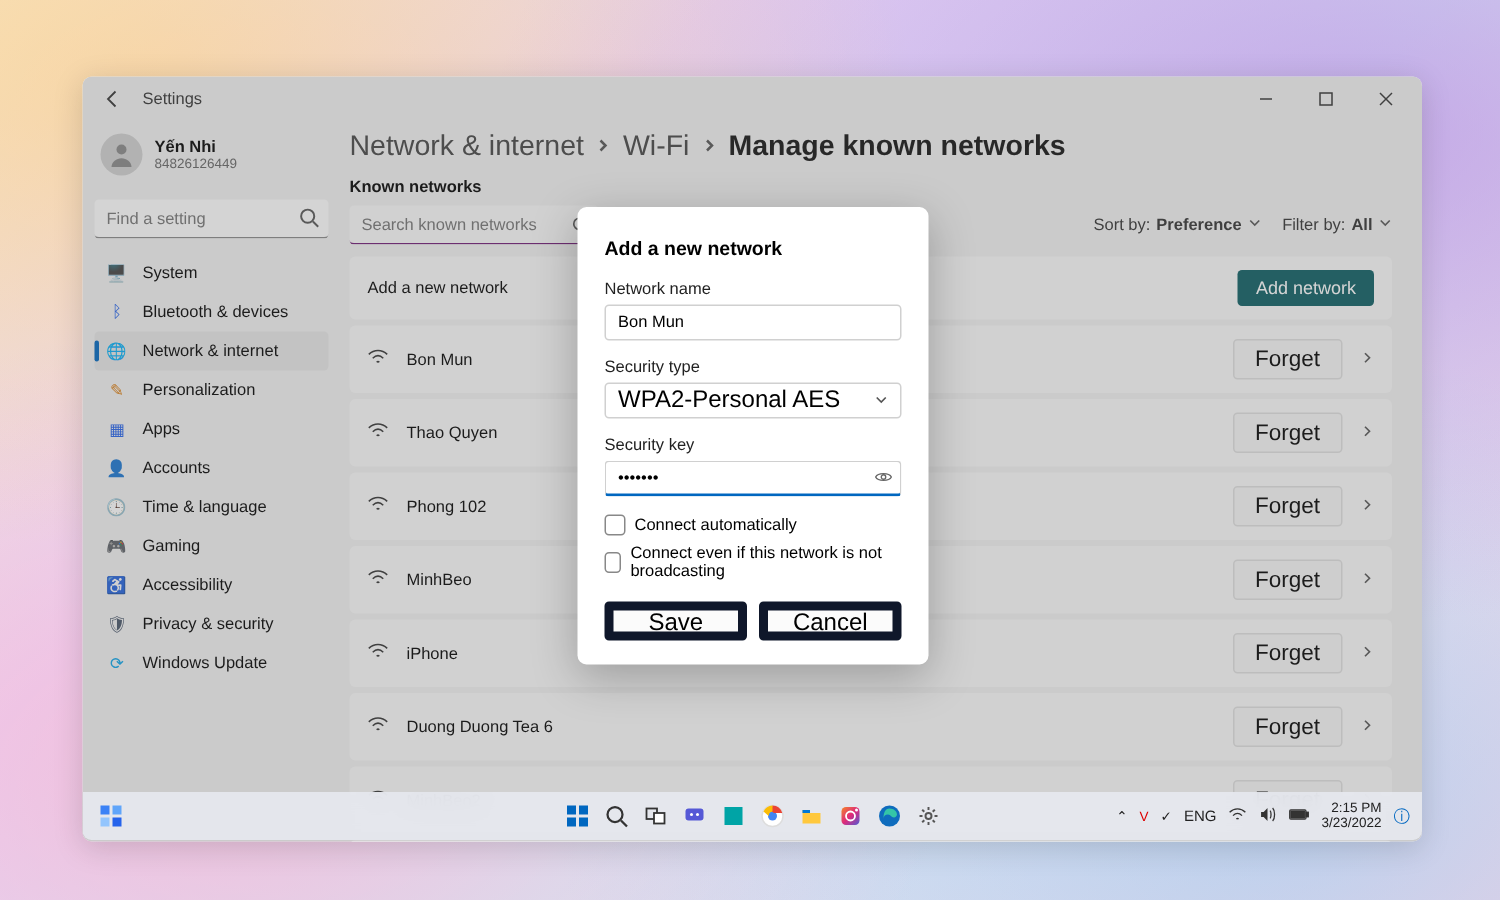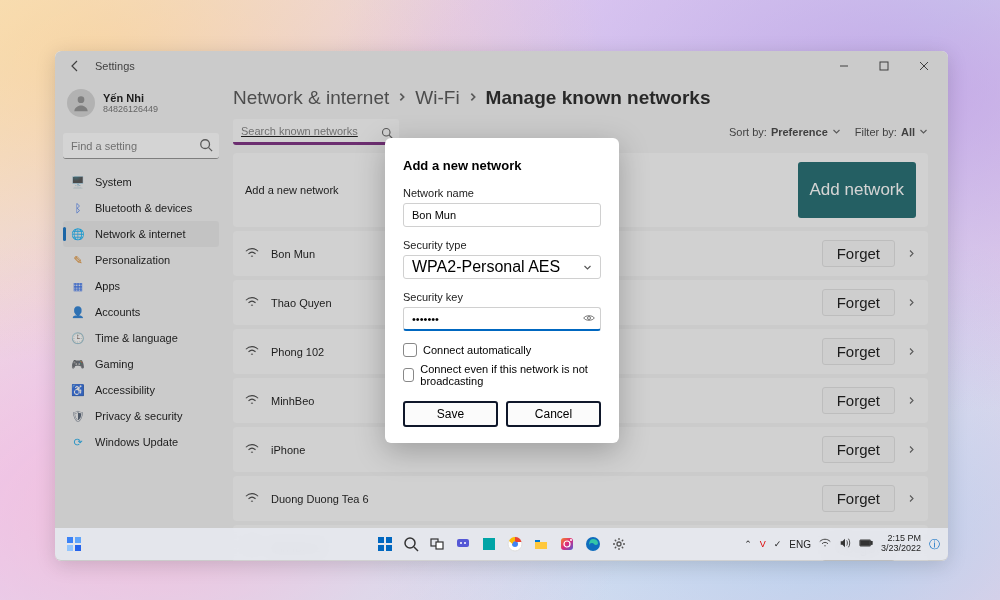--- a/index.html
+++ b/index.html
@@ -66,29 +66,29 @@
   .nav .nicon { width:14px; height:14px; display:flex; align-items:center; justify-content:center; }
   .nav .nicon span { font-size: 11px; }
   .main { flex:1; padding: 4px 20px 4px 6px; }
   .breadcrumb { display:flex; align-items:center; gap:8px; font-size: 12px; color:#444; margin: 2px 0 10px 0;}
   .breadcrumb .bc { font-size: 19px; }
   .breadcrumb .bc.strong { font-weight:600; color:#111; }
   .breadcrumb .sep svg { width:10px; height:10px; stroke:#555; fill:none; stroke-width:2; }
   .section-label { font-size: 11px; font-weight:600; margin: 6px 0; }
   .toolbar { display:flex; align-items:center; gap:14px; margin-bottom:8px;}
   .known-search { flex:0 0 166px; position:relative; }
-  .known-search input { width:100%; height:26px; border:none; background:#fbfbfb; border-radius:3px; padding:0 8px; font-size:11px; border-bottom:3px solid #701a75;text-decoration:underline;}
+  .known-search input { width:100%; height:26px; border:none; background:#fbfbfb; border-radius:3px; padding:0 8px; font-size:11px; border-bottom:1px solid #701a75;}
   .known-search .sicon { position:absolute; right:6px; top:6px; }
   .known-search .sicon svg{ width:12px; height:12px; stroke:#555; fill:none; stroke-width:1.5;}
   .toolbar .spacer { flex:1; }
   .sortby, .filterby { font-size:11px; color:#333; display:flex; align-items:center; gap:4px; }
   .sortby .val, .filterby .val { font-weight:600; }
   .chev svg { width:9px; height:9px; stroke:#555; fill:none; stroke-width:1.5;}
   .addrow { display:flex; align-items:center; justify-content:space-between; background:#fbfbfb; border-radius:4px; padding:9px 12px; margin-bottom:4px; font-size:11px;}
-  .add-btn { background:#0c5e63; color:#fff; border:none; padding:18px 12px; border-radius:3px; font-size:17px; }
+  .add-btn { background:#0c5e63; color:#fff; border:none; padding:5px 12px; border-radius:3px; font-size:12px; }
   .net-row { display:flex; align-items:center; background:#fbfbfb; border-radius:4px; padding:9px 12px; margin-bottom:4px; font-size:11px; gap:12px;}
   .net-row .wifi-icon svg { width:14px; height:14px; stroke:#333; fill:none; stroke-width:1.2;}
   .net-row .nname { flex:1; }
   .forget-btn { background:#f7f7f7; border:1px solid #e0e0e0; padding:4px 14px; border-radius:3px; font-size:15px; }
   .net-row .arrow svg { width:9px; height:9px; stroke:#555; fill:none; stroke-width:1.5;}
   .scrim { position:absolute; inset:0; background:rgba(100,100,100,0.28); border-radius:6px; }
 
   
   .dialog {
     position:absolute;
@@ -109,21 +109,21 @@
   .dialog .txt.focus { border-bottom: 2px solid #0067c0; }
   .dialog .selwrap { position:relative; }
   .dialog .sel { width:100%; height:24px; border:1px solid #d0d0d0; border-radius:3px; padding: 0 8px; font-size:16px; display:flex; align-items:center; background:#fff;}
   .dialog .sel .chev { margin-left:auto; }
   .dialog .keywrap { position:relative; }
   .dialog .eye { position:absolute; right:6px; top:5px; }
   .dialog .eye svg { width:12px; height:12px; stroke:#666; fill:none; stroke-width:1.2;}
   .dialog .chk-row { display:flex; align-items:center; gap:6px; margin-bottom:6px; }
   .dialog .chk { width:14px; height:14px; border:1px solid #888; border-radius:3px; }
   .dialog .buttons { display:flex; gap:8px; margin-top: 14px;}
-  .dialog .buttons button { flex:1; height:26px; border:2px solid #0f172a; background:#fbfbfb; border-radius:3px; font-size:12px;text-align:center;}
+  .dialog .buttons button { flex:1; height:26px; border:6px solid #0f172a; background:#fbfbfb; border-radius:3px; font-size:16px;text-align:center;}
 
   
   .taskbar {
     position:absolute;
     left: 55px;
     bottom: 40px;
     width: 893px;
     height: 32px;
     background: rgba(230,232,238,0.94);
     backdrop-filter: blur(6px);
@@ -276,20 +276,21 @@
         <span class="bc">Network &amp; internet</span>
         <span class="sep"><svg viewBox="0 0 12 12">
               <path d="M4 2 L8 6 L4 10"></path>
             </svg></span>
         <span class="bc">Wi-Fi</span>
         <span class="sep"><svg viewBox="0 0 12 12">
               <path d="M4 2 L8 6 L4 10"></path>
             </svg></span>
         <span class="bc strong">Manage known networks</span>
       </div>
+      <div class="section-label">Known networks</div>
       <div class="toolbar">
         <div class="known-search">
           <input placeholder="Search known networks" style="">
           <div class="sicon"><svg viewBox="0 0 16 16">
                 <circle cx="7" cy="7" r="5"></circle>
                 <line x1="11" y1="11" x2="15" y2="15"></line>
               </svg></div>
         </div>
         <div class="spacer"></div>
         <div class="sortby">

